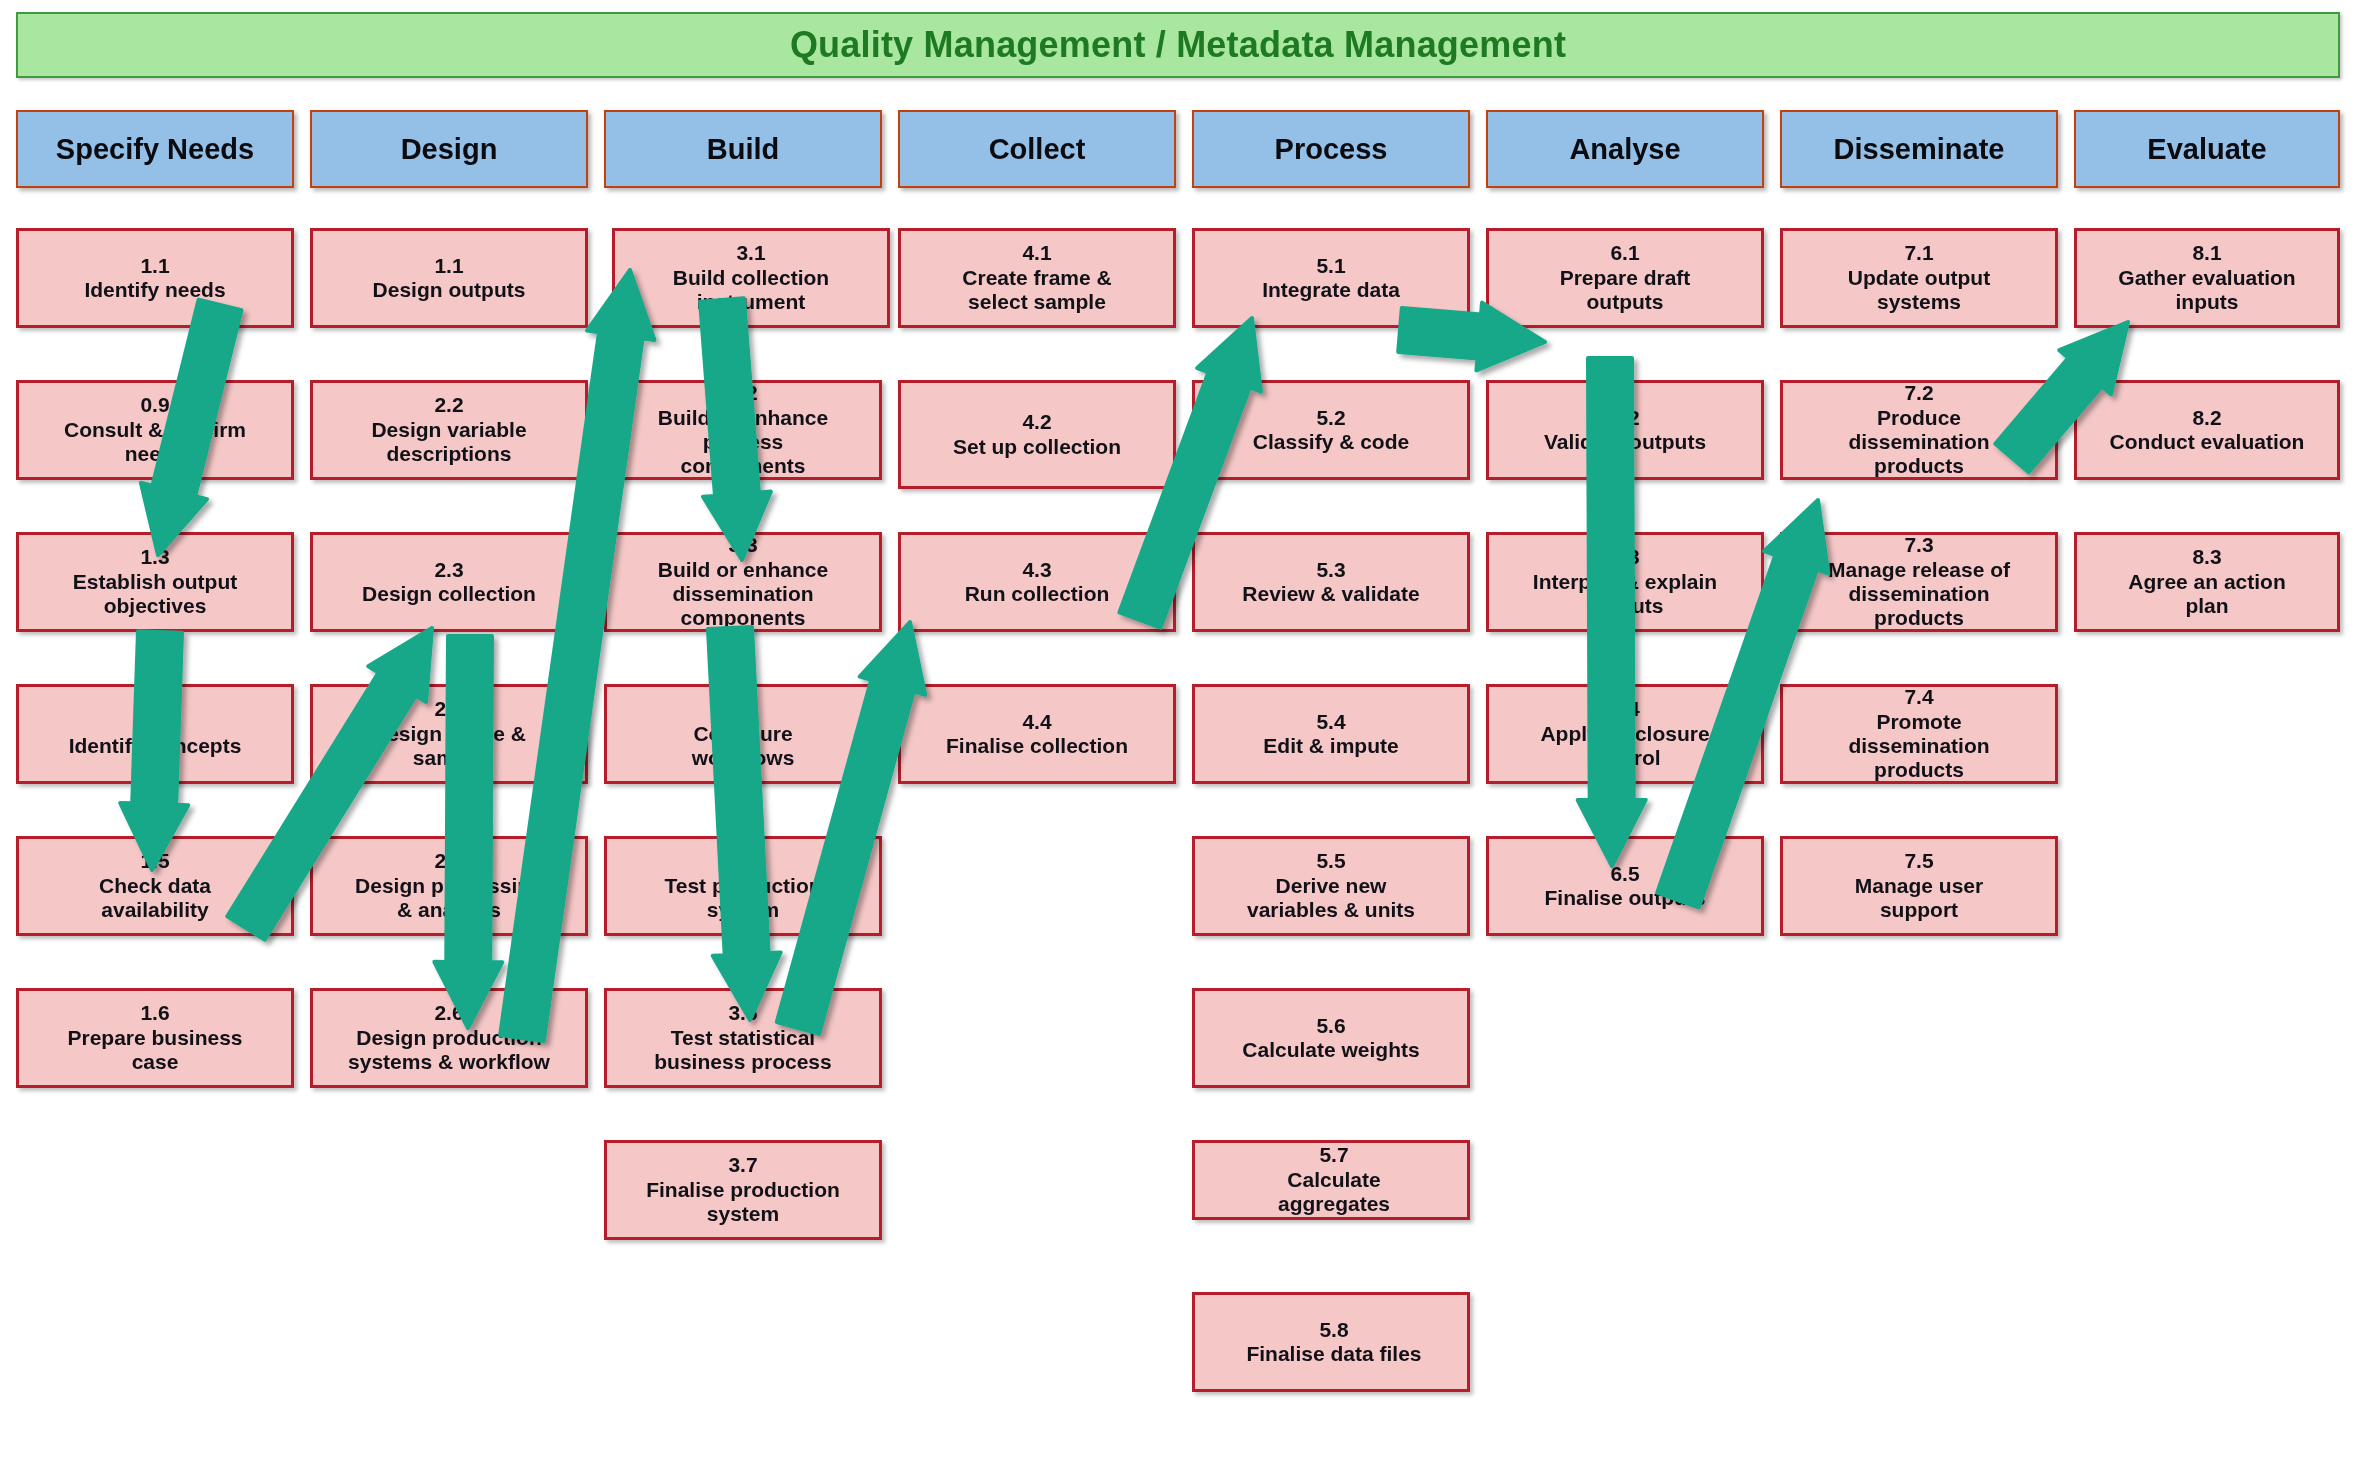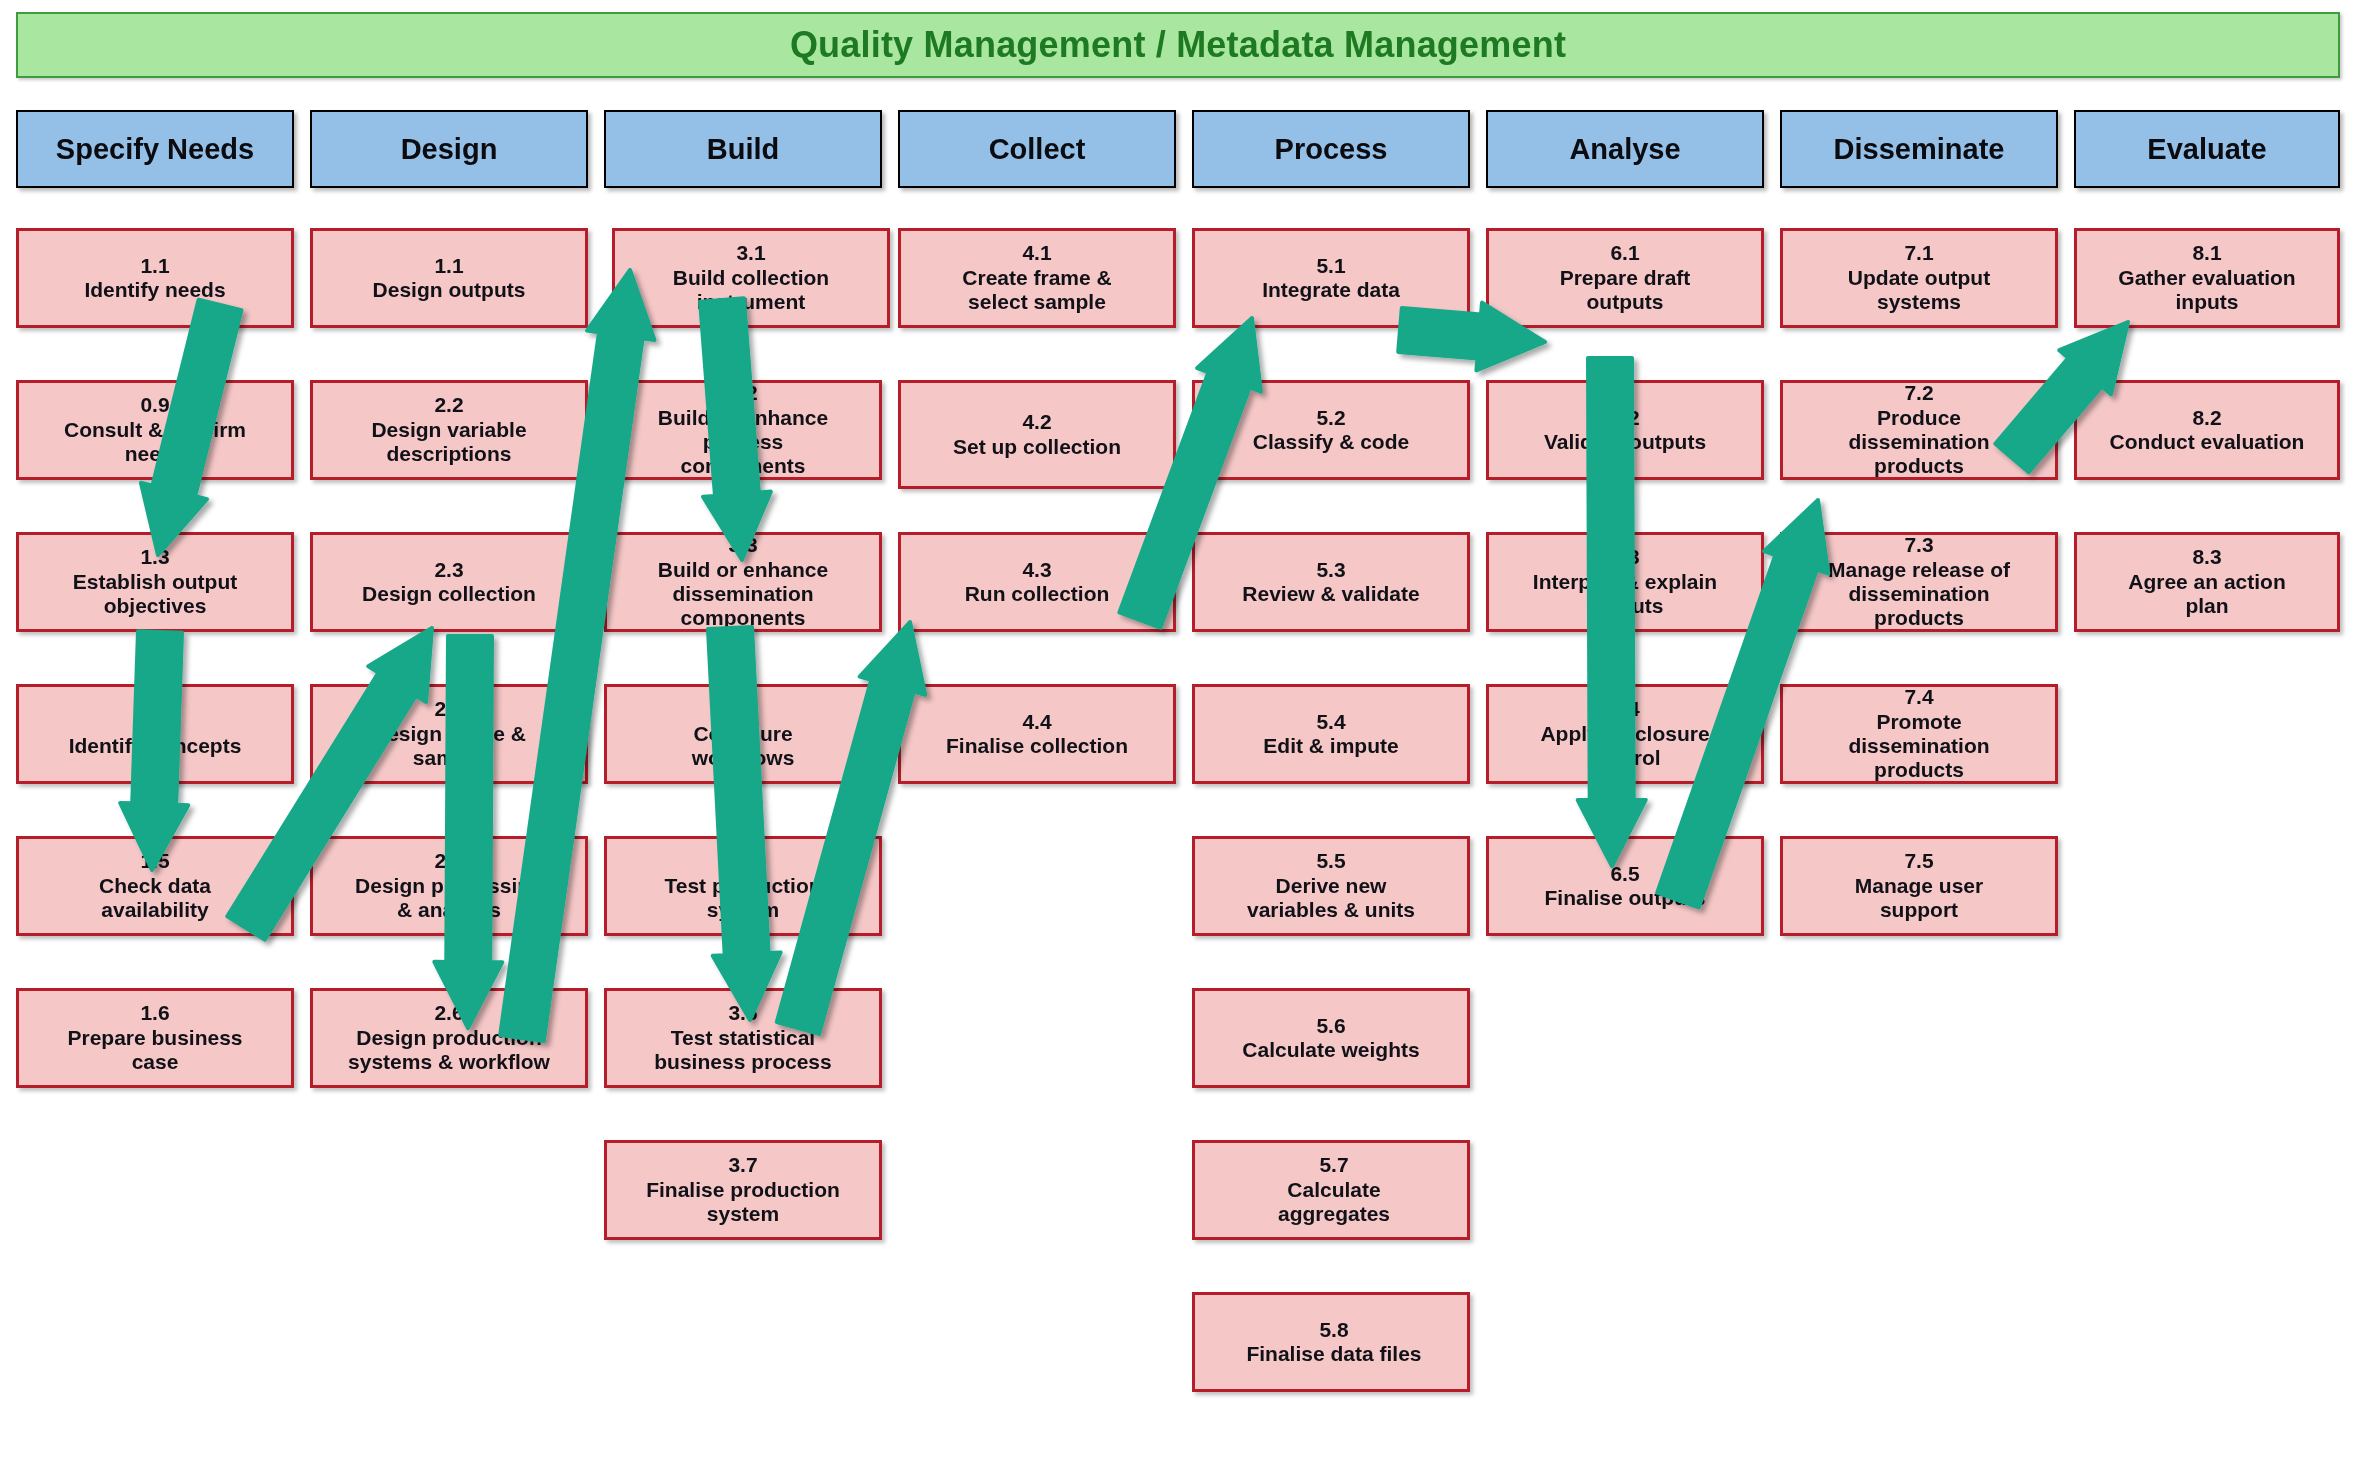--- a/index.html
+++ b/index.html
@@ -41,21 +41,21 @@
     font-weight: bold;
     letter-spacing: 0.2px;
     white-space: nowrap;
   }
 
   
   .phase-header {
     position: absolute;
     height: 78px;
     background: #94bfe6;
-    border: 2px solid #000000;
+    border: 2px solid #c2410c;
     box-sizing: border-box;
     display: flex;
     align-items: center;
     justify-content: center;
     box-shadow: 3px 3px 4px rgba(0,0,0,0.28);
   }
   .phase-header span {
     color: #0b0b10;
     font-size: 29px;
     font-weight: bold;
@@ -253,21 +253,21 @@
       </div>
       <div class="subbox" style="left: 1192px; top: 836px; width: 278px; height: 100px;">
         <div class="code">5.5</div>
         <div class="label">Derive new
 variables &amp; units</div>
       </div>
       <div class="subbox" style="left: 1192px; top: 988px; width: 278px; height: 100px;">
         <div class="code">5.6</div>
         <div class="label">Calculate weights</div>
       </div>
-      <div class="subbox" style="left: 1192px; top: 1140px; width: 278px; height: 100px; padding-left: 12px;">
+      <div class="subbox" style="left: 1192px; top: 1140px; width: 278px; height: 80px; padding-left: 12px;">
         <div class="code">5.7</div>
         <div class="label">Calculate
 aggregates</div>
       </div>
       <div class="subbox" style="left: 1192px; top: 1292px; width: 278px; height: 100px; padding-left: 12px;">
         <div class="code">5.8</div>
         <div class="label">Finalise data files</div>
       </div>
       <div class="phase-header" style="left: 1486px; top: 110px; width: 278px;">
         <span>Analyse</span>

